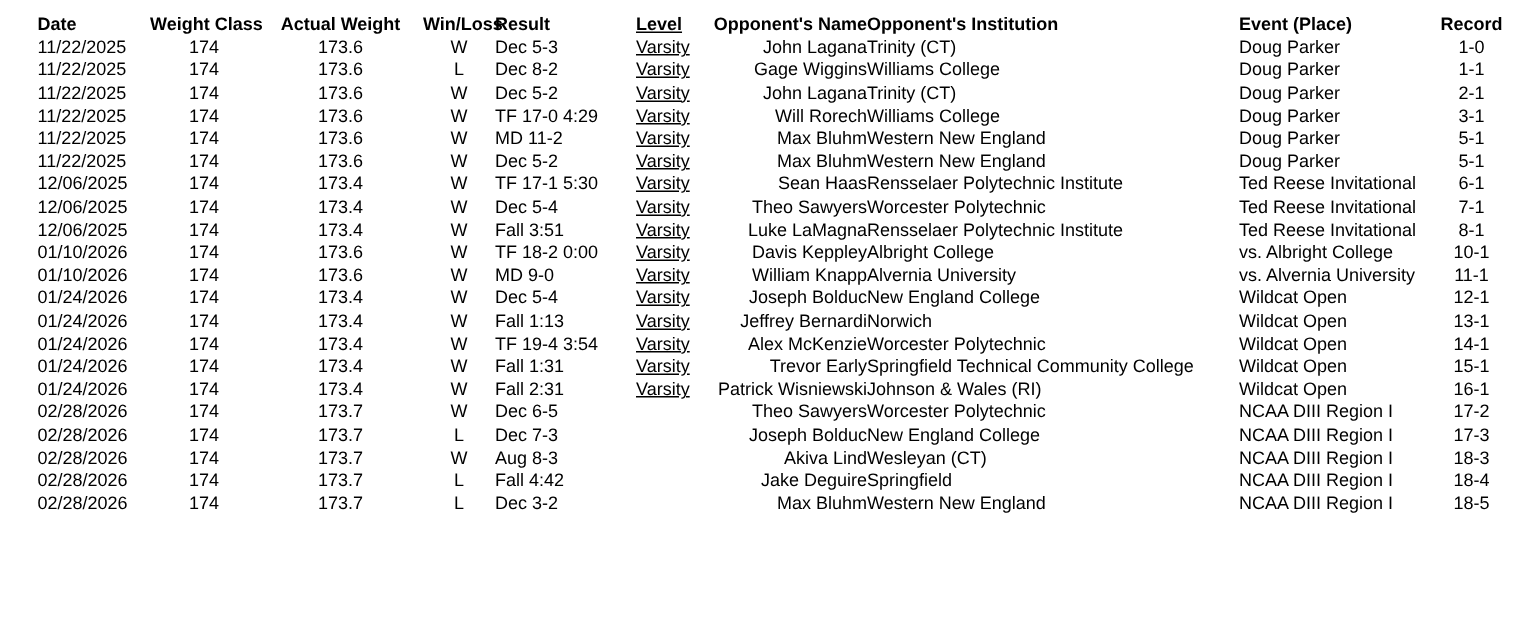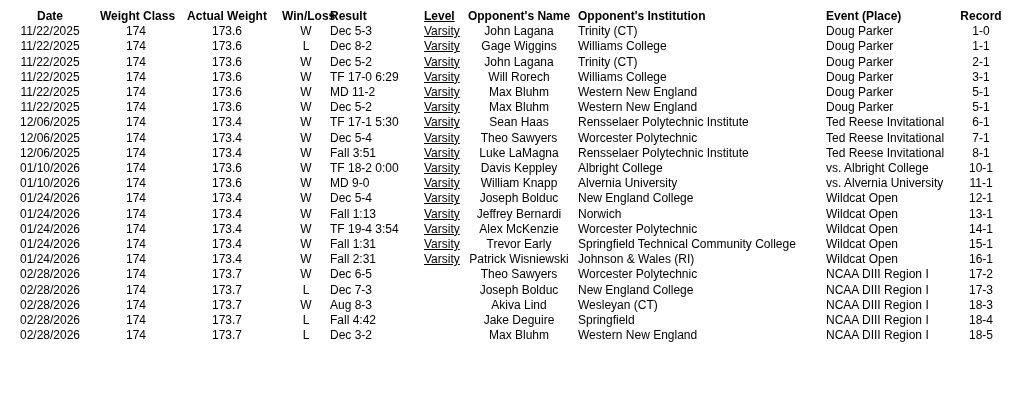--- a/index.html
+++ b/index.html
@@ -36,27 +36,27 @@
   col.c3  { width: 110px; }  
   col.c4  { width: 48px;  }  
   col.c5  { width: 94px;  }  
   col.c6  { width: 36px;  }  
   col.c7  { width: 118px; }  
   col.c8  { width: 248px; }  
   col.c9  { width: 124px; }  
   col.c10 { width: 62px;  }  
 
   
-  table.results th:nth-child(1),  table.results td:nth-child(1)  { text-align: center; }
+  table.results th:nth-child(1),  table.results td:nth-child(1)  { text-align: left; padding-left: 25px; }
   table.results th:nth-child(2),  table.results td:nth-child(2)  { text-align: center; }
   table.results th:nth-child(3),  table.results td:nth-child(3)  { text-align: center; }
   table.results th:nth-child(4),  table.results td:nth-child(4)  { text-align: center; }
   table.results th:nth-child(5),  table.results td:nth-child(5)  { text-align: left; }
   table.results th:nth-child(6),  table.results td:nth-child(6)  { text-align: right; padding-right: 11px; text-decoration: underline; }
-  table.results th:nth-child(7),  table.results td:nth-child(7)  { text-align: center; }
+  table.results th:nth-child(7),  table.results td:nth-child(7)  { text-align: right; }
   table.results th:nth-child(8),  table.results td:nth-child(8)  { text-align: left; }
   table.results th:nth-child(9),  table.results td:nth-child(9)  { text-align: left; }
   table.results th:nth-child(10), table.results td:nth-child(10) { text-align: center; }
 </style>
 </head>
 <body>
 
 <table class="results">
   <colgroup>
     <col class="c1">
@@ -119,21 +119,21 @@
         <td>John Lagana</td>
         <td>Trinity (CT)</td>
         <td>Doug Parker</td>
         <td>2-1</td>
       </tr>
       <tr>
         <td>11/22/2025</td>
         <td>174</td>
         <td>173.6</td>
         <td>W</td>
-        <td>TF 17-0 6:29</td>
+        <td>TF 17-0 4:29</td>
         <td>Varsity</td>
         <td>Will Rorech</td>
         <td>Williams College</td>
         <td>Doug Parker</td>
         <td>3-1</td>
       </tr>
       <tr>
         <td>11/22/2025</td>
         <td>174</td>
         <td>173.6</td>

